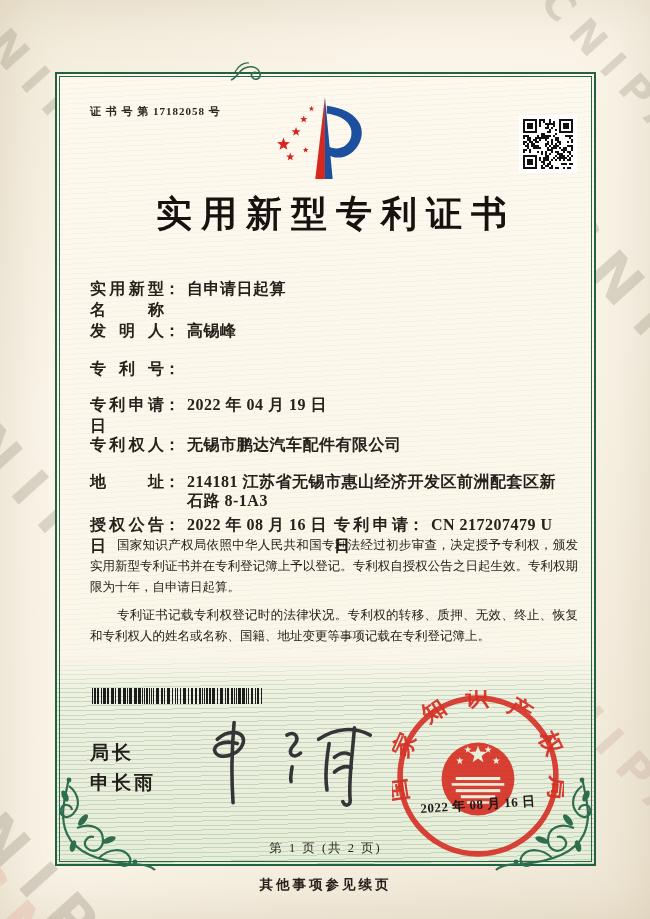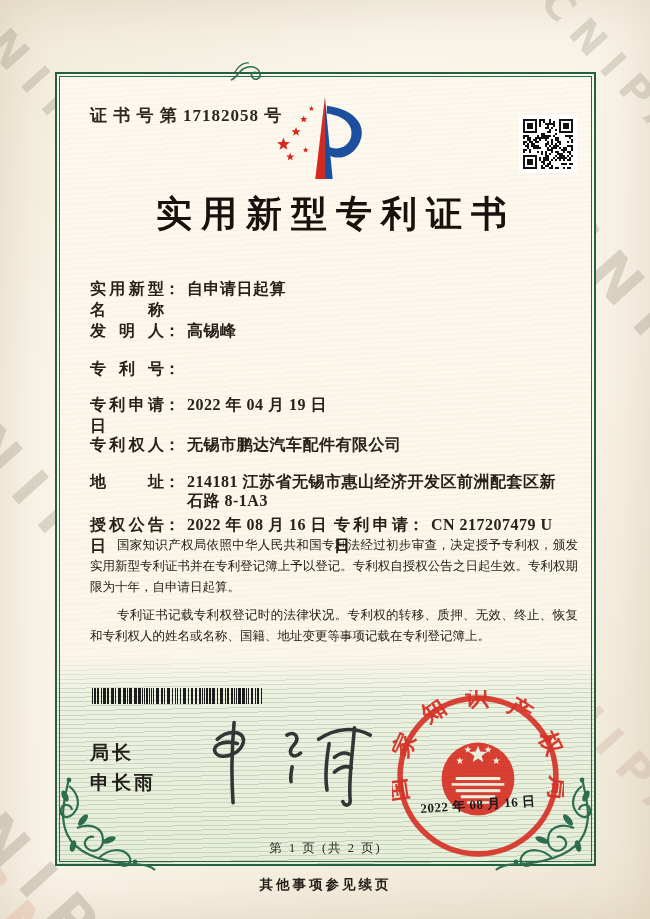--- a/index.html
+++ b/index.html
@@ -12,21 +12,21 @@
       pointer-events:none;user-select:none;}
   .frame{position:absolute;left:55px;top:72px;width:541px;height:794px;box-sizing:border-box;
          border:2.5px solid #24604232;border-color:#246042;
          background:repeating-linear-gradient(177deg,rgba(190,168,126,.08) 0 1px,transparent 1px 5px),
                     linear-gradient(#fdf9ef,#faf5e8);}
   .frame::after{content:"";position:absolute;inset:2px;border:1.2px solid #2a6648;pointer-events:none;}
   .greenzone{position:absolute;left:0;right:0;bottom:0;height:212px;
      background:linear-gradient(to bottom,#fbf6ea 0,rgba(251,246,234,0) 42px),
                 repeating-linear-gradient(179deg,rgba(116,154,116,.30) 0 1px,transparent 1px 4.5px),
                 linear-gradient(#eef2e2,#e6edd8);}
-  .certno{position:absolute;left:33px;top:30px;font-size:17px;font-weight:600;color:#2b2620;letter-spacing:1px;}
+  .certno{position:absolute;left:33px;top:30px;font-size:11px;font-weight:600;color:#2b2620;letter-spacing:1px;}
   .logo{position:absolute;left:213px;top:20px;width:106px;height:92px;}
   .qr{position:absolute;left:462px;top:41px;width:58px;height:58px;background:#fff;padding:0;}
   .title{position:absolute;top:116px;left:0;right:0;text-align:center;font-size:36px;font-weight:700;
          letter-spacing:9px;padding-left:21px;color:#17120e;}
   .row{position:absolute;left:33px;display:flex;align-items:flex-start;font-size:16px;font-weight:600;color:#26211b;}
   .flabel{display:inline-block;width:74px;text-align:justify;text-align-last:justify;}
   .colon{margin-right:7px;}
   .fvalue{max-width:382px;line-height:19px;letter-spacing:.5px;}
   .para{position:absolute;left:33px;width:488px;font-size:12.5px;line-height:21px;
         text-indent:2.15em;color:#211b14;text-align:justify;font-weight:500;}

